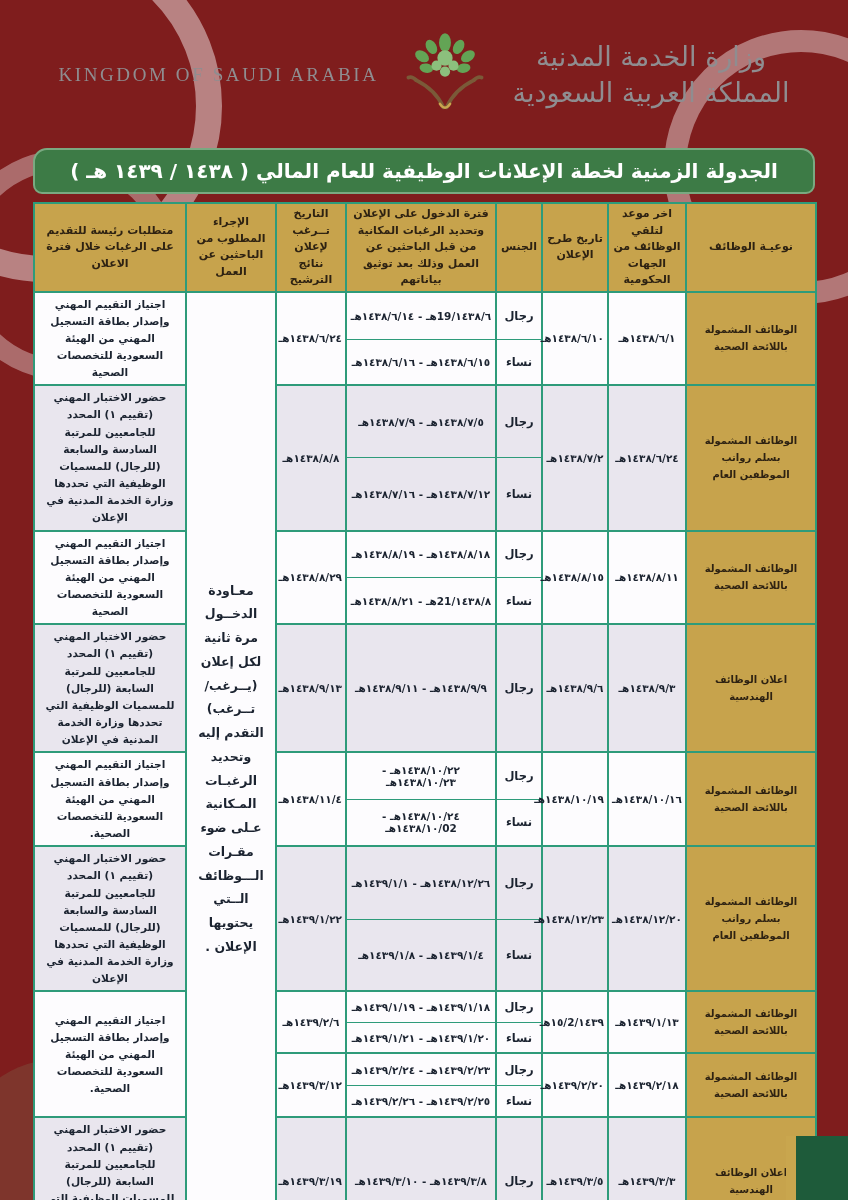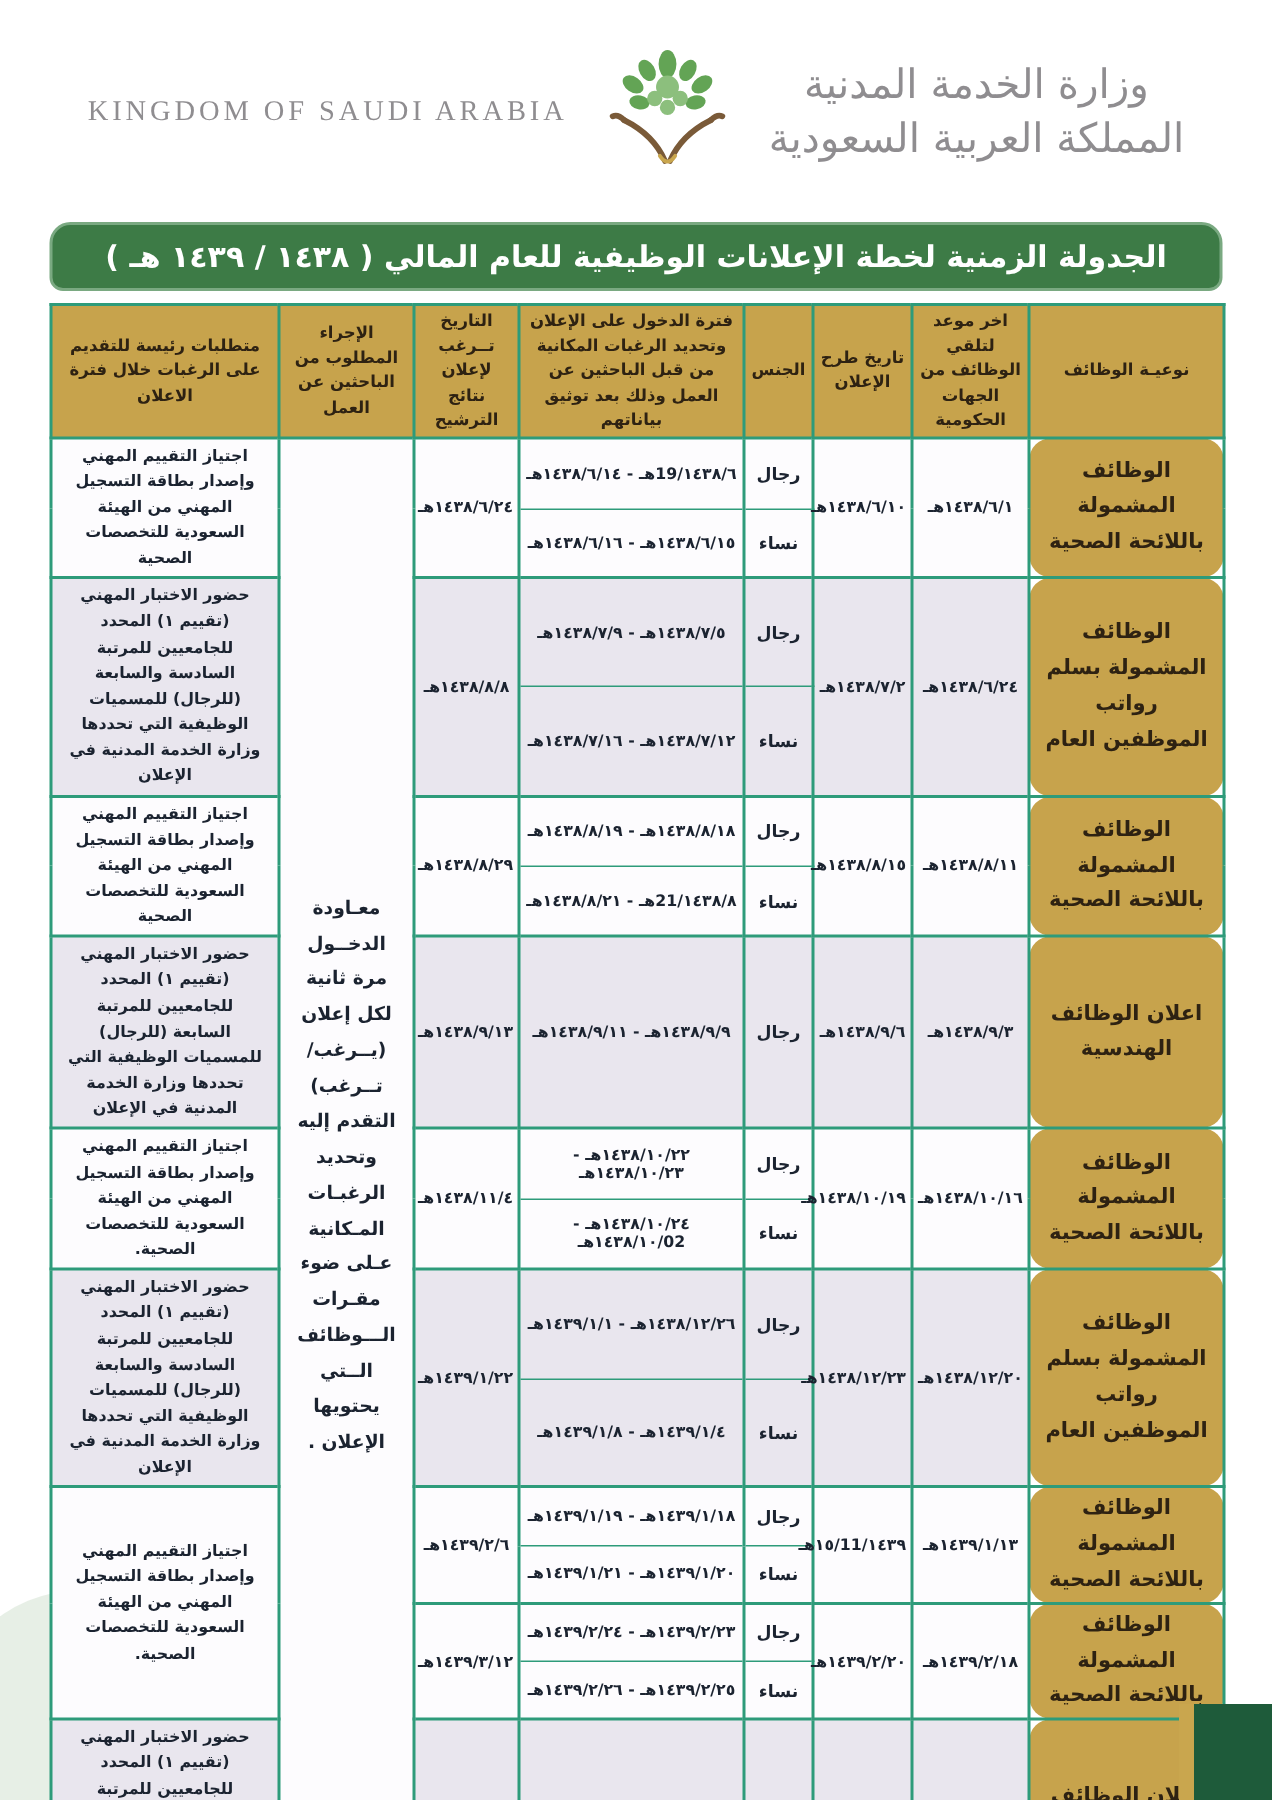--- a/index.html
+++ b/index.html
@@ -1,16 +1,16 @@
 <!DOCTYPE html>
 <html lang="ar"><head>
 <meta charset="utf-8">
 <style>
   html,body{margin:0;padding:0;background:#dcd7dd;}
-  .page{position:relative;width:848px;height:1200px;margin:0 auto;background:#ffffff;
+  .page{position:relative;width:848px;height:1200px;margin:0 auto;background:#7f1d1d;
         overflow:hidden;font-family:"DejaVu Sans",sans-serif;}
   
   .blob{position:absolute;border-radius:50%;z-index:0;}
   .b1{left:-130px;top:-70px;width:300px;height:300px;border:26px solid rgba(255,255,255,.45);}
   .b2{left:-50px;top:150px;width:190px;height:190px;border:20px solid rgba(255,255,255,.35);}
   .b3{right:-90px;top:30px;width:230px;height:230px;border:22px solid rgba(255,255,255,.40);}
   .b4{left:300px;bottom:30px;width:260px;height:260px;border:24px solid rgba(255,255,255,.5);}
   .b5{left:-40px;bottom:-50px;width:190px;height:190px;background:rgba(120,168,115,.18);}
   .b6{right:60px;bottom:160px;width:150px;height:150px;border:18px solid rgba(255,255,255,.35);}
 
@@ -23,21 +23,21 @@
 
   .title-bar{position:relative;z-index:1;margin:2px 33px 8px;height:46px;background:#3d7b46;
              border:2px solid #7aa981;border-radius:14px 14px 9px 9px;display:flex;align-items:center;
              justify-content:center;color:#ffffff;font-weight:bold;font-size:20px;direction:rtl;box-sizing:border-box;}
 
   table.sched{position:relative;z-index:1;margin:0 33px;width:782px;border-collapse:collapse;table-layout:fixed;}
   .sched th,.sched td{border:2px solid #2e9b7a;box-sizing:border-box;}
   .sched thead tr{height:84px;}
   .sched thead th{background:#c7a34c;color:#2e2212;font-weight:bold;font-size:11px;line-height:1.5;padding:2px 3px;}
   .sched td{background:#fdfcfe;text-align:center;vertical-align:middle;font-weight:bold;color:#1b2330;padding:2px 3px;}
-  .sched td.gold{background:#c7a34c;color:#2e2212;font-size:14px;line-height:1.7;padding:2px 8px;border-radius:15px;}
+  .sched td.gold{background:#c7a34c;color:#2e2212;font-size:10px;line-height:1.7;padding:2px 8px;}
   .sched td.shaded{background:#e9e6ee;}
   .sched td.date{font-size:10.5px;}
   .sched td.gender{font-size:11.5px;}
   .sched td.period{font-size:10.5px;}
   .sched td.req{font-size:10.6px;line-height:1.62;padding:3px 9px;}
   .sched td.action{font-size:12.5px;line-height:1.9;padding:3px 6px;}
   .sched td.splitb{border-bottom-width:1px;}
   .sched td.splitt{border-top-width:1px;}
   .corner{position:absolute;right:0;bottom:0;width:52px;height:64px;background:#1e5b3a;z-index:2;}
   .corner::before{content:"";position:absolute;left:-10px;top:0;width:10px;height:64px;background:#c9a64e;}
@@ -188,21 +188,21 @@
           <td class="date shaded" rowspan="2">١٤٣٩/١/٢٢هـ</td>
           <td class="req shaded" rowspan="2">حضور الاختبار المهني (تقييم ١) المحدد للجامعيين للمرتبة السادسة والسابعة (للرجال) للمسميات الوظيفية التي تحددها وزارة الخدمة المدنية في الإعلان</td>
         </tr>
         <tr class="sub" style="height: 46px;">
           <td class="gender shaded splitt">نساء</td>
           <td class="period shaded splitt">١٤٣٩/١/٤هـ - ١٤٣٩/١/٨هـ</td>
         </tr>
         <tr style="height: 31px;">
           <td class="gold" rowspan="2">الوظائف المشمولة باللائحة الصحية</td>
           <td class="date" rowspan="2">١٤٣٩/١/١٣هـ</td>
-          <td class="date" rowspan="2">١٤٣٩/11/١٥هـ</td>
+          <td class="date" rowspan="2">١٤٣٩/2/١٥هـ</td>
           <td class="gender splitb">رجال</td>
           <td class="period splitb">١٤٣٩/١/١٨هـ - ١٤٣٩/١/١٩هـ</td>
           <td class="date" rowspan="2">١٤٣٩/٢/٦هـ</td>
           <td class="req" rowspan="4">اجتياز التقييم المهني وإصدار بطاقة التسجيل المهني من الهيئة السعودية للتخصصات الصحية.</td>
         </tr>
         <tr class="sub" style="height: 31px;">
           <td class="gender splitt">نساء</td>
           <td class="period splitt">١٤٣٩/١/٢٠هـ - ١٤٣٩/١/٢١هـ</td>
         </tr>
         <tr style="height: 32px;">

